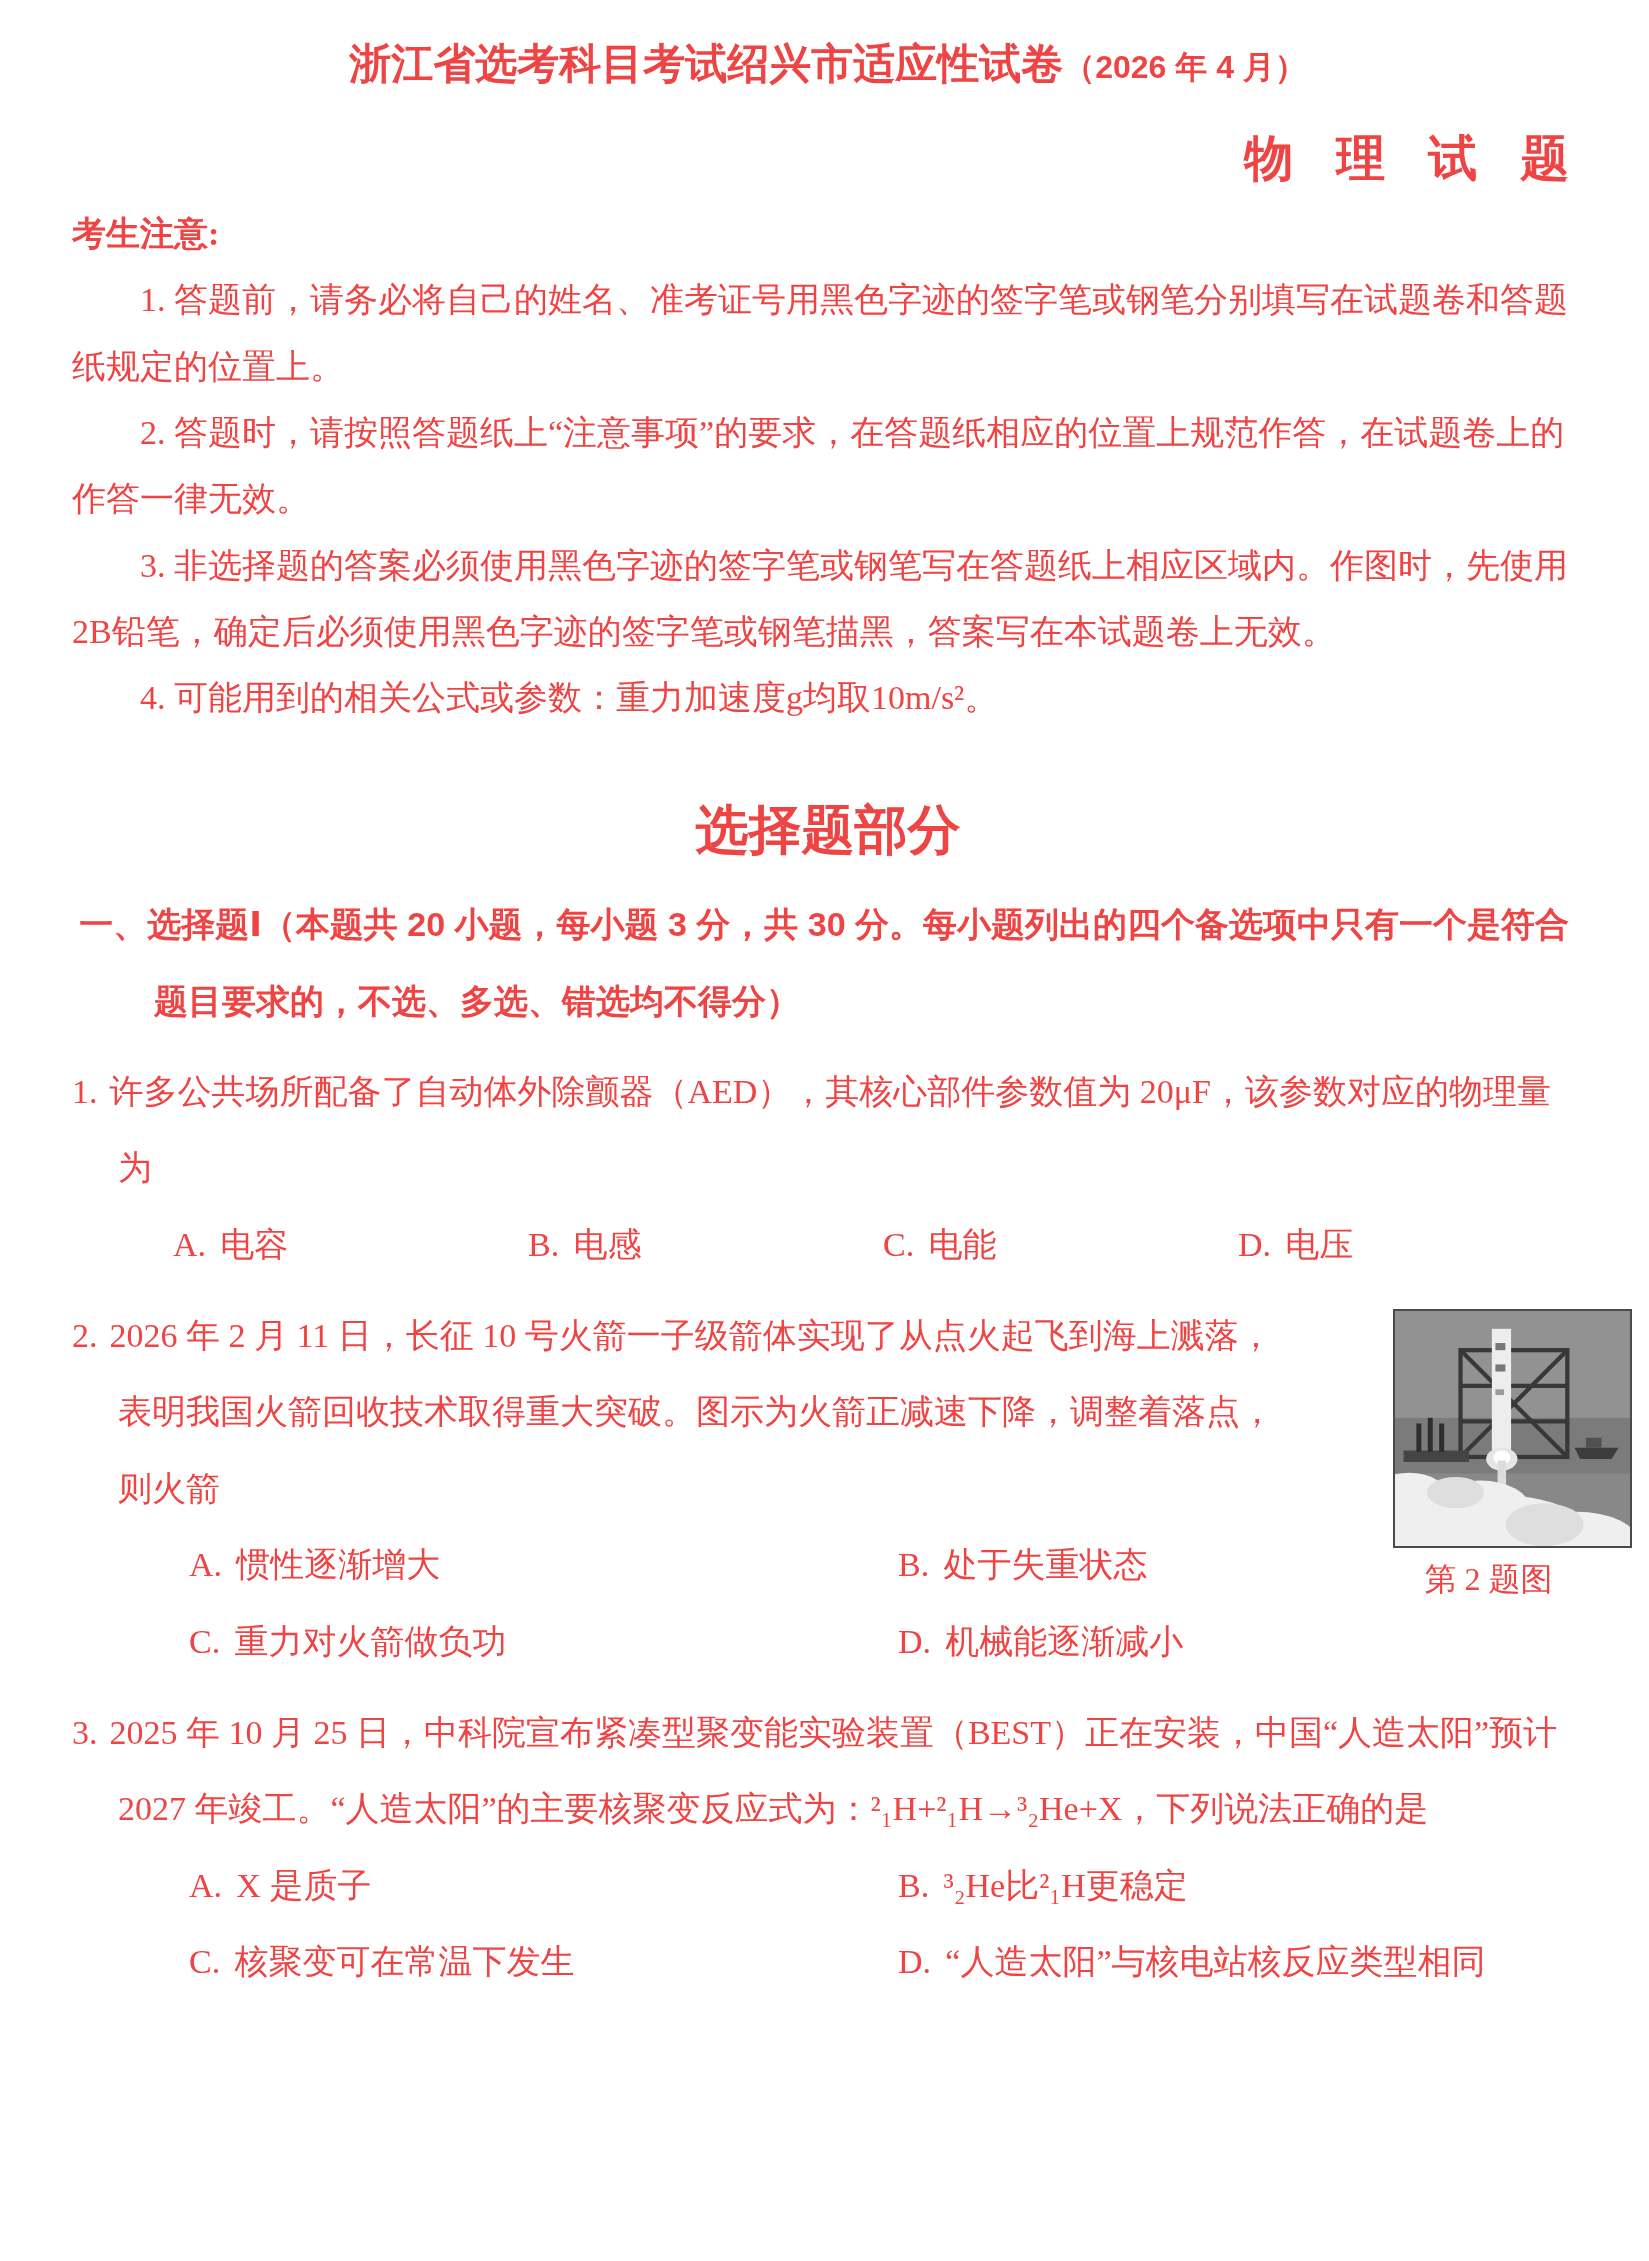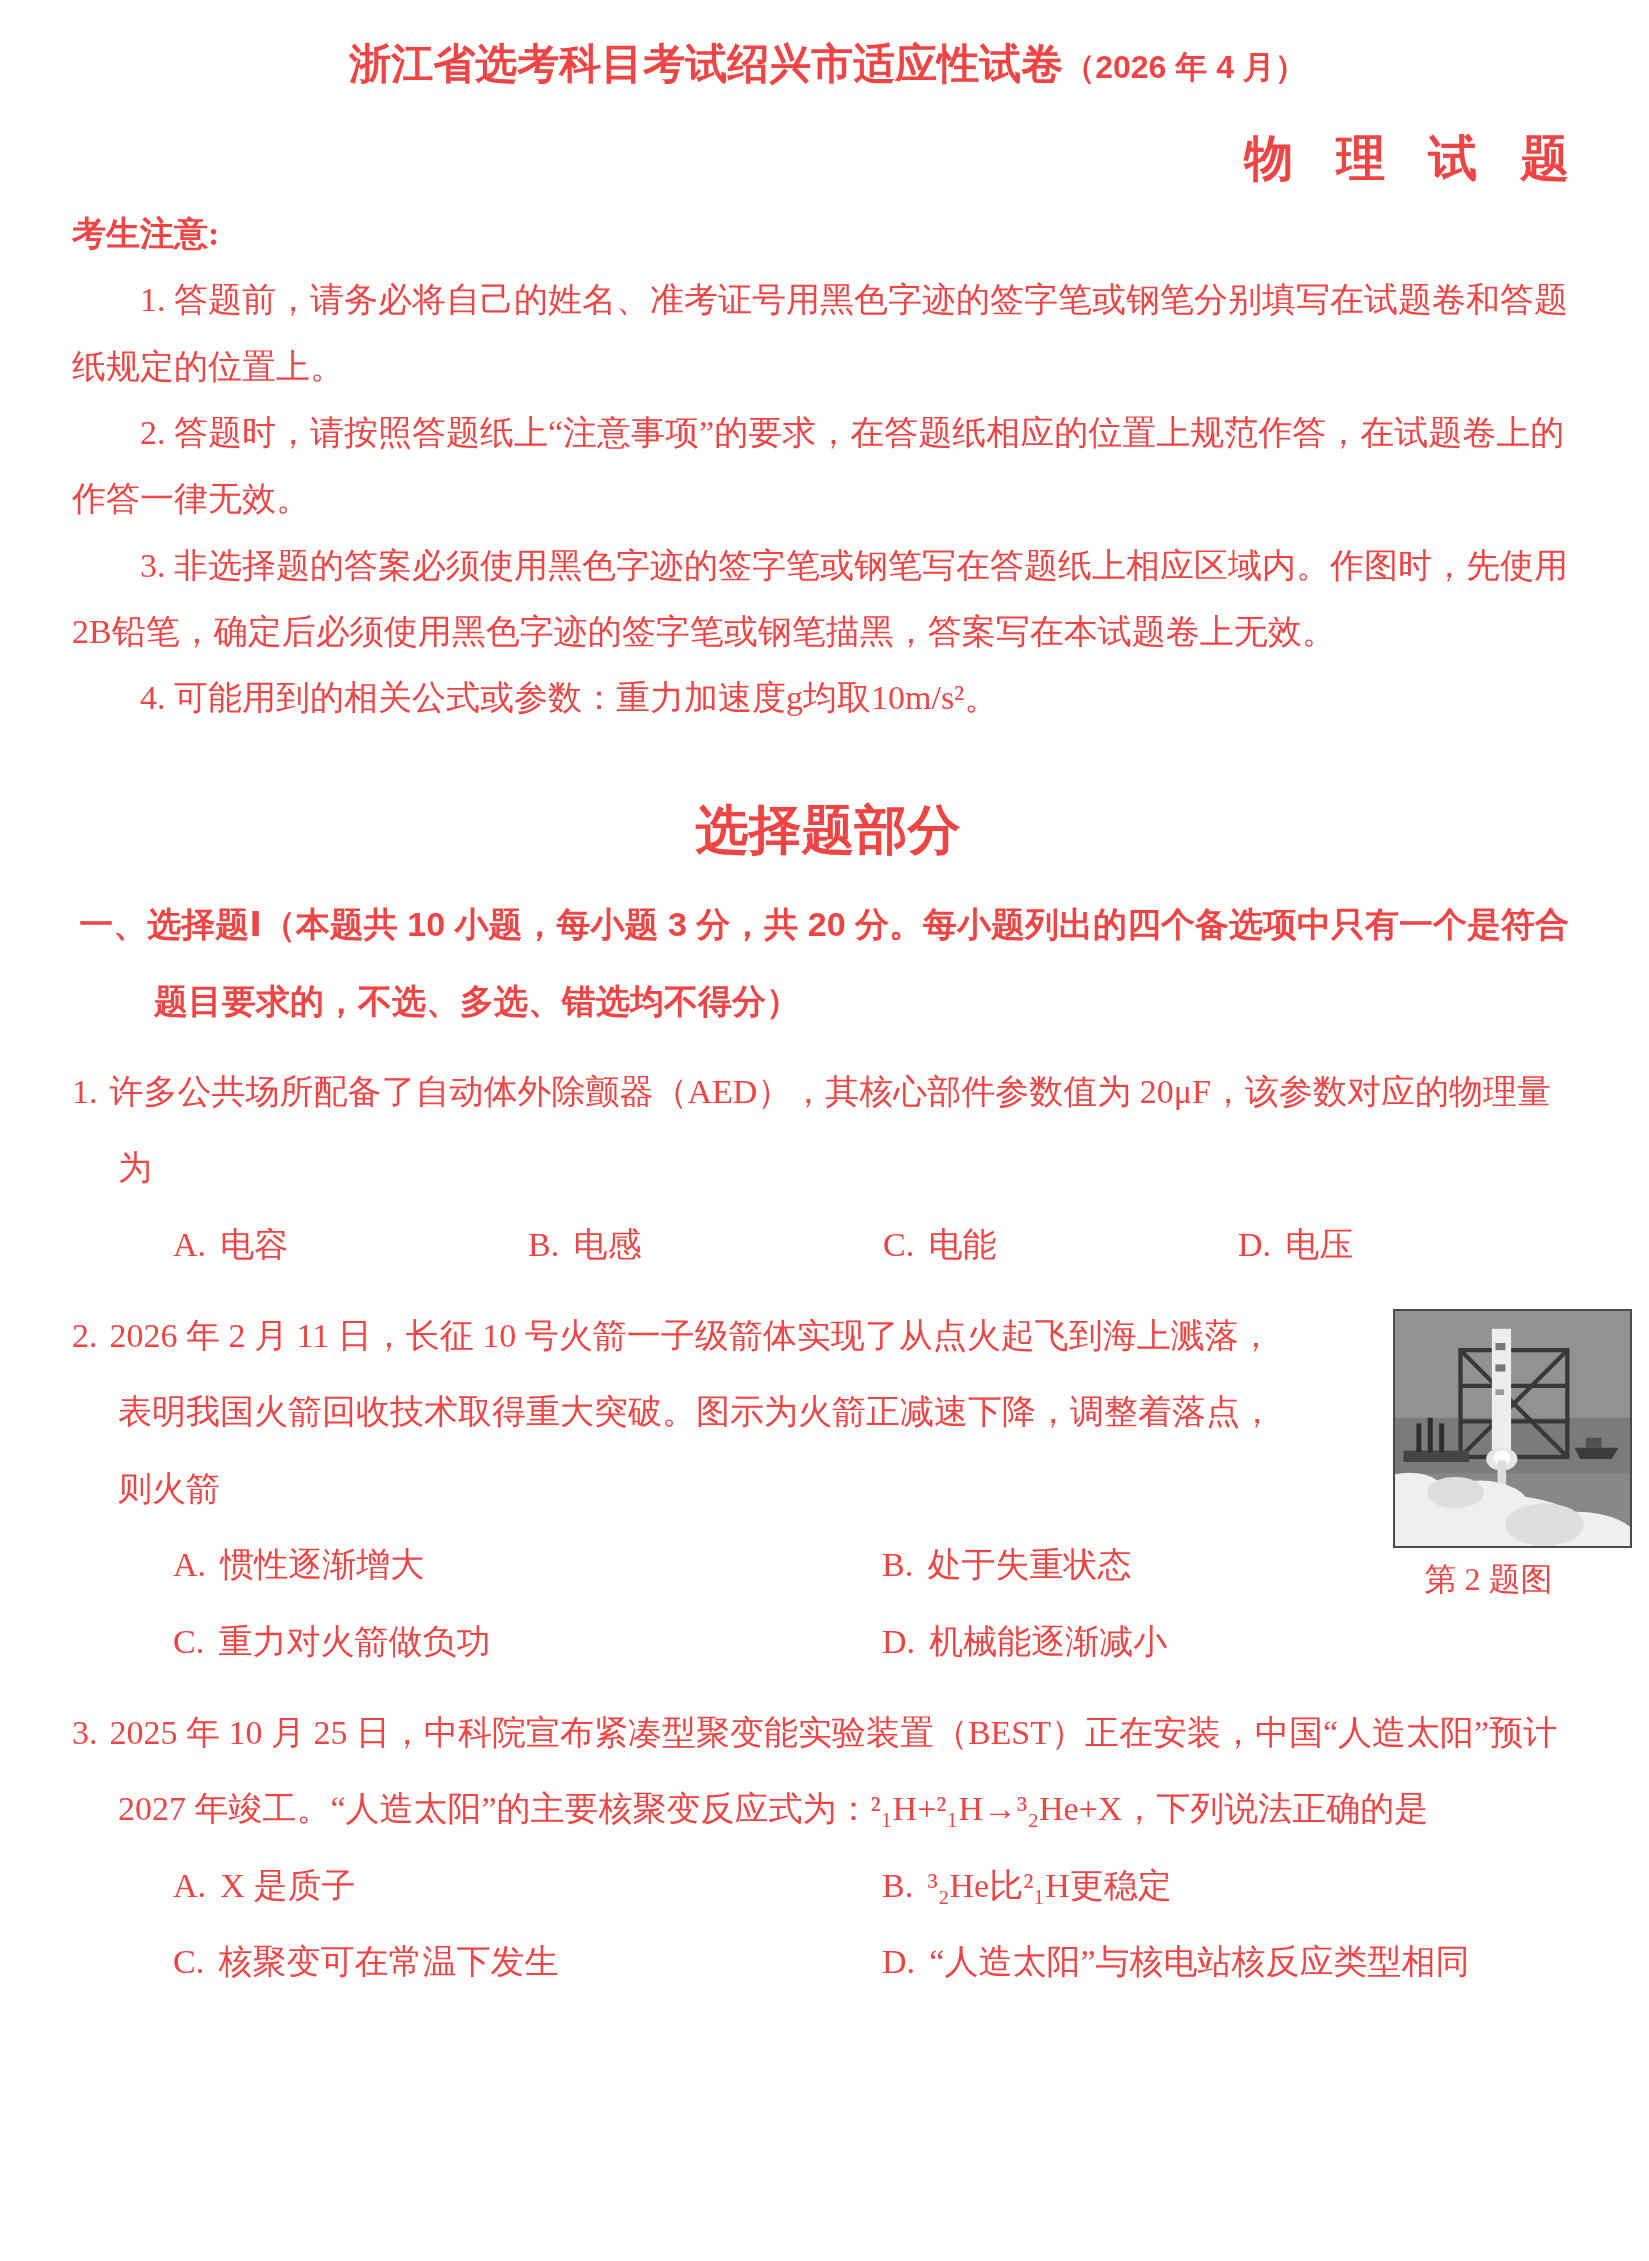--- a/index.html
+++ b/index.html
@@ -32,21 +32,21 @@
     font-family:"Liberation Sans","DejaVu Sans",sans-serif;font-weight:700;
     line-height:2.25;padding-left:2.2em;text-indent:-2.2em;font-size:34px;
   }
   .question{margin:14.5px 0 0;line-height:2.25;position:relative;}
   .q-para{margin:0;padding-left:1.35em;text-indent:-1.35em;line-height:2.25;}
   .q-num{margin-right:0.35em;}
   .opts{margin:0 0 0 101px;line-height:2.25;text-indent:0;}
   .opt{display:inline-block;vertical-align:top;}
   .opt .lab{margin-right:0.42em;}
   .w4{width:355px;}
-  .w2{width:709px;}
+  .w2{width:709px;margin-left:16px;}
   .q2 .q-para{margin-right:297px;}
   .q-fig{position:absolute;top:11px;right:0;width:191px;margin:0;text-indent:0;line-height:1.2;}
   .q-fig svg{display:block;width:239px;height:239px;border:2.2px solid #4a4a4a;box-sizing:border-box;}
   .q-fig figcaption{text-align:center;font-size:32px;margin-top:11.6px;line-height:1.2;}
 </style>
 </head>
 <body>
 
 <div class="page">
 
@@ -56,21 +56,21 @@
 
 
   <p class="notice-head">考生注意:</p>
   <p class="notice">1. 答题前，请务必将自己的姓名、准考证号用黑色字迹的签字笔或钢笔分别填写在试题卷和答题纸规定的位置上。</p>
   <p class="notice">2. 答题时，请按照答题纸上“注意事项”的要求，在答题纸相应的位置上规范作答，在试题卷上的作答一律无效。</p>
   <p class="notice">3. 非选择题的答案必须使用黑色字迹的签字笔或钢笔写在答题纸上相应区域内。作图时，先使用2B铅笔，确定后必须使用黑色字迹的签字笔或钢笔描黑，答案写在本试题卷上无效。</p>
   <p class="notice">4. 可能用到的相关公式或参数：重力加速度g均取10m/s²。</p>
 
   <h2 class="section-head">选择题部分</h2>
 
-  <p class="part-head">一、选择题Ⅰ（本题共 10 小题，每小题 3 分，共 20 分。每小题列出的四个备选项中只有一个是符合题目要求的，不选、多选、错选均不得分）</p>
+  <p class="part-head">一、选择题Ⅰ（本题共 20 小题，每小题 3 分，共 30 分。每小题列出的四个备选项中只有一个是符合题目要求的，不选、多选、错选均不得分）</p>
 
   <div class="question">
     <p class="q-para"><span class="q-num">1.</span><span class="q-body">许多公共场所配备了自动体外除颤器（AED），其核心部件参数值为 20μF，该参数对应的物理量为</span></p>
     <p class="opts">
       <span class="opt w4"><span class="lab">A.</span><span>电容</span></span><span class="opt w4"><span class="lab">B.</span><span>电感</span></span><span class="opt w4"><span class="lab">C.</span><span>电能</span></span><span class="opt"><span class="lab">D.</span><span>电压</span></span>
     </p>
   </div>
 
   <div class="question q2">
     <figure class="q-fig">

